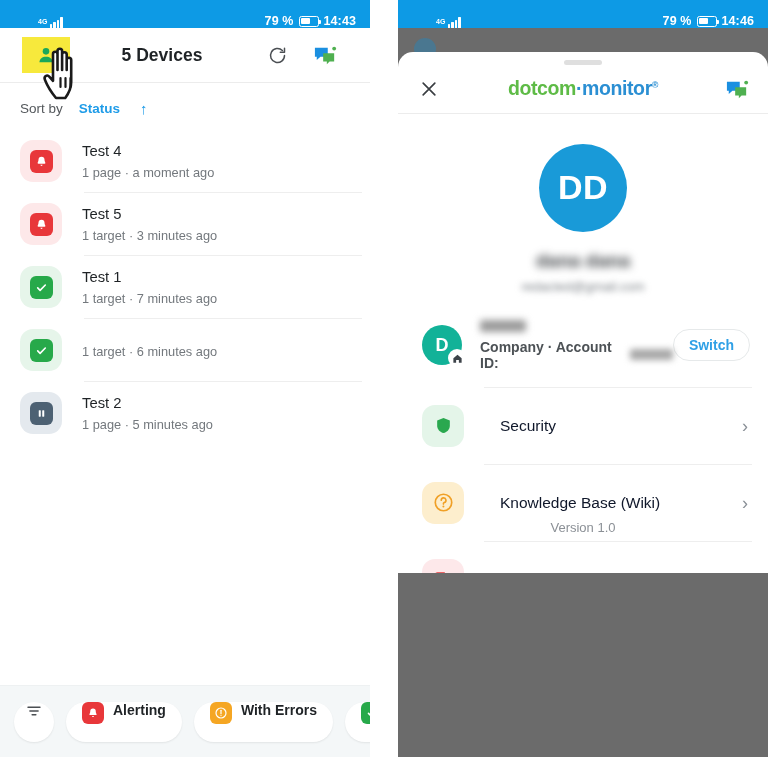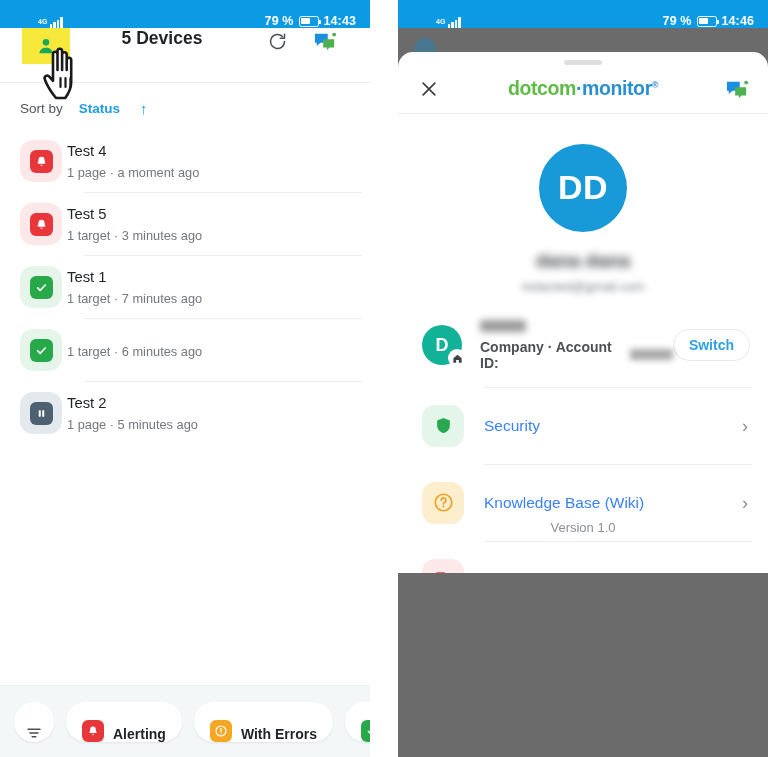--- a/index.html
+++ b/index.html
@@ -34,21 +34,21 @@
     position: relative; display: flex; align-items: center; padding: 1.3px;
   }
   .battery::after {
     content: ""; position: absolute; right: -3.4px; top: 3px;
     width: 2px; height: 4.5px; background: #ffffff; border-radius: 0 1px 1px 0;
   }
   .battery-fill { height: 100%; width: 60%; background: #ffffff; border-radius: 1px; }
 
   
   .app-header {
-    height: 54px; display: flex; align-items: flex-start; padding: 0 28px;
+    height: 54px; display: flex; align-items: center; padding: 0 28px;
     background: #ffffff; position: relative;
   }
   .avatar-hl {
     width: 48px; height: 36px; background: #f7e93c;
     display: flex; align-items: center; justify-content: center;
     margin-left: -6px; position: relative; z-index: 2;
   }
   .person-icon { width: 22px; height: 22px; display: block; }
   .header-title {
     flex: 1; text-align: center; font-size: 17.5px; font-weight: 700; color: #1f2326;
@@ -71,34 +71,34 @@
   .device-list { padding: 0; }
   .device-row { display: flex; align-items: center; padding: 10px 16px 10px 20px; position: relative; }
   .dev-tile { width: 42px; height: 42px; border-radius: 13px; display: flex; align-items: center; justify-content: center; flex: none; }
   .tile-red   { background: #fde8e9; }
   .tile-green { background: #e6f5ea; }
   .tile-gray  { background: #e4e9ee; }
   .badge { width: 23px; height: 23px; border-radius: 6px; display: flex; align-items: center; justify-content: center; }
   .badge-red { background: #e8373a; }
   .badge-green { background: #27a94a; }
   .badge-gray { background: #4d6173; }
-  .dev-text { margin-left: 5px; }
+  .dev-text { margin-left: 20px; }
   .dev-name { font-size: 14.8px; color: #1f2326; font-weight: 400; line-height: 1.35; }
   .dev-sub { font-size: 12.8px; color: #73787d; margin-top: 3px; }
   .dev-divider { height: 1px; background: #eeeeee; margin-left: 84px; margin-right: 8px; }
 
   
   .filter-bar {
     position: absolute; left: 0; bottom: 0; width: 370px; height: 72px;
     background: #f4f7f8; display: flex; align-items: center; gap: 12px;
     padding: 0 14px; border-top: 1px solid #eef1f2;
   }
   .chip {
     background: #ffffff; border-radius: 22px; height: 40px;
-    display: flex; align-items: flex-end; gap: 9px; padding: 0 16px;
+    display: flex; align-items: flex-start; gap: 9px; padding: 0 16px;
     font-size: 14px; color: #1f2326; font-weight: 600;
     box-shadow: 0 1px 2px rgba(0,0,0,.08); flex: none;
   }
   .chip-round { width: 40px; padding: 0; justify-content: center; }
   .chip-icon { width: 22px; height: 22px; border-radius: 6px; display:flex; align-items:center; justify-content:center; flex:none; }
   .ci-red { background: #e8373a; } .ci-orange { background: #f5a623; } .ci-green { background: #27a94a; }
 
   
   .scrim { position: absolute; top: 28px; left: 0; width: 370px; height: 729px; background: #6b6b6b; }
   .scrim-ghost { display: flex; align-items: center; padding: 10px 16px 0 16px; opacity: .35; }
@@ -136,21 +136,21 @@
   .acct-name { height: 12px; width: 46px; background: #9b9b9b; filter: blur(3.6px); border-radius: 2px; }
   .acct-sub { margin-top: 7px; font-size: 14px; color: #4d5256; display: flex; align-items: center; gap: 0; font-weight: bold; }
   .acct-id-blur { display:inline-block; width: 46px; height: 11px; background: #a8a8a8; filter: blur(3.4px); margin-left: 6px; border-radius: 2px; }
   .switch-btn { border: 1px solid #e6e9ea; border-radius: 18px; padding: 7px 15px;
                 font-size: 14px; font-weight: 700; color: #2fa0e6; background: #fff; flex: none; }
 
   .menu-list { padding: 0 0 0 0; }
   .menu-row { display: flex; align-items: center; padding: 17px 20px 17px 24px; }
   .m-tile { width: 42px; height: 42px; border-radius: 13px; display:flex; align-items:center; justify-content:center; flex:none; }
   .mt-green { background: #e4f5e9; } .mt-amber { background: #fdeecd; } .mt-pink { background: #fde8ea; }
-  .m-label { margin-left: 20px; flex: 1; font-size: 15.5px; color: #3b82f6; }
+  .m-label { margin-left: 36px; flex: 1; font-size: 15.5px; color: #0f172a; }
   .chev { color: #8a9097; font-size: 18px; line-height: 1; }
   .m-divider { height: 1px; background: #eeeeee; margin-left: 86px; margin-right: 16px; }
   .version { position: absolute; left: 0; bottom: 38px; width: 370px; text-align: center;
              font-size: 13px; color: #8b9096; }
 </style>
 </head>
 <body>
 
 <div class="screens">
 

